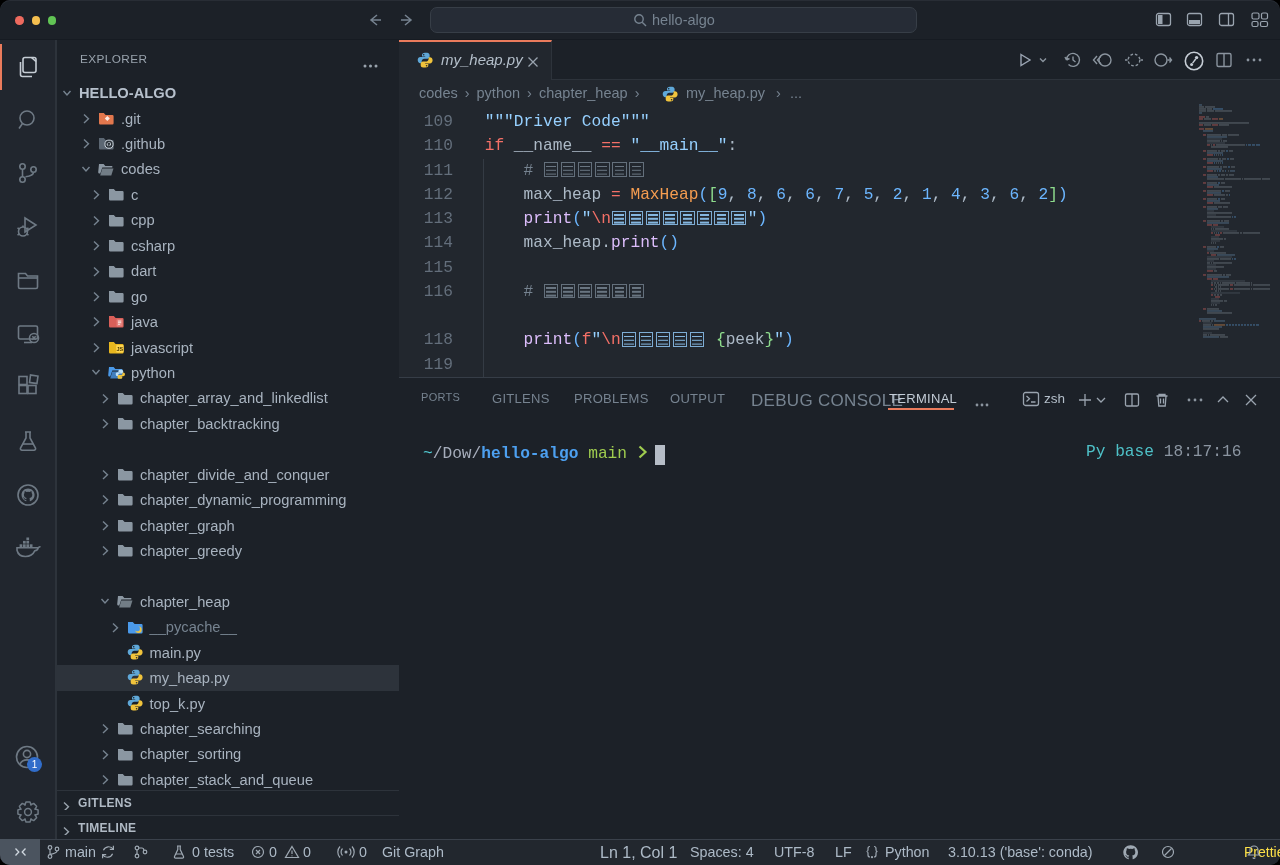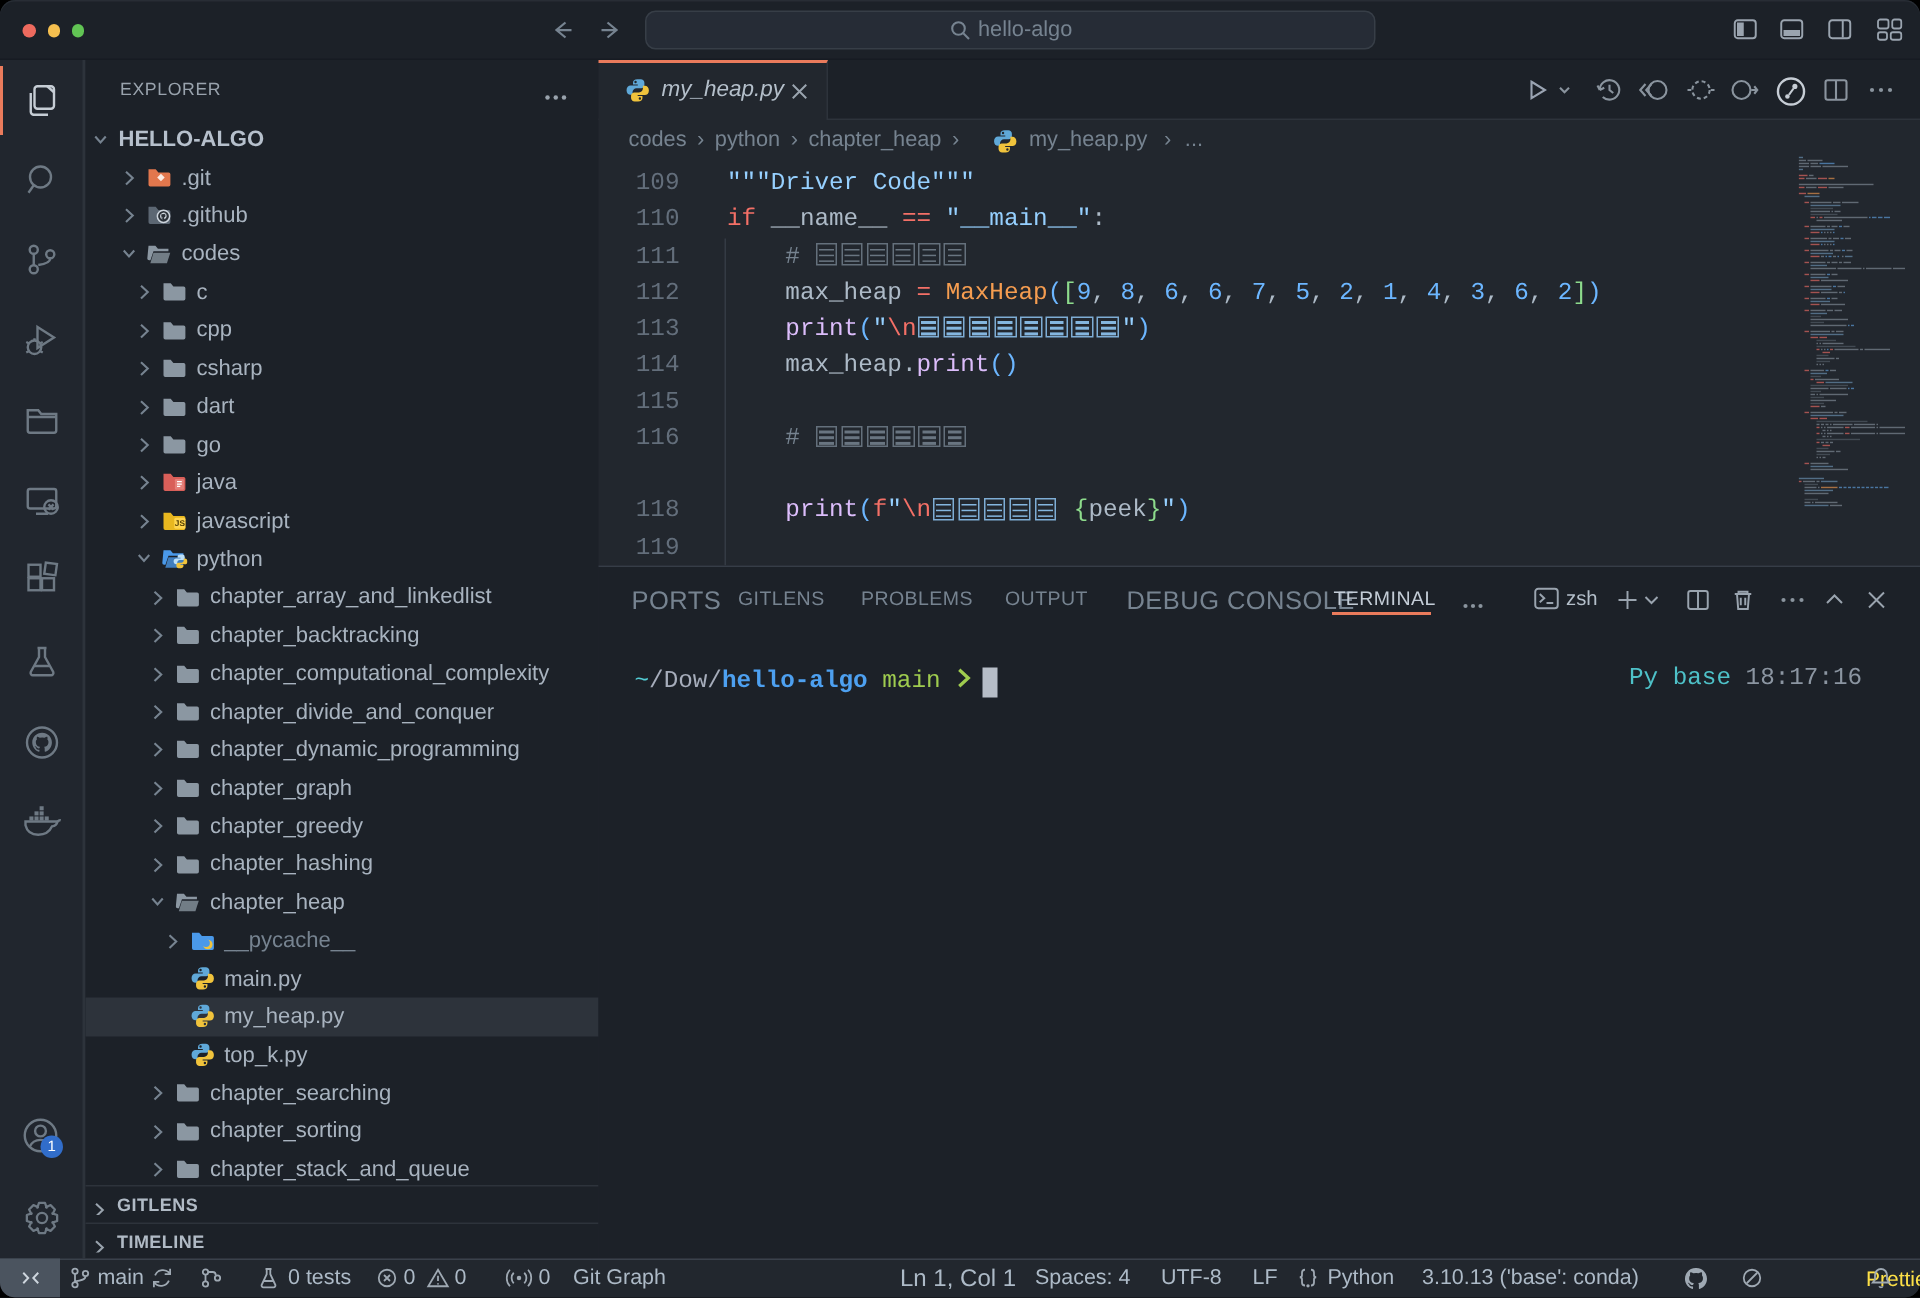--- a/index.html
+++ b/index.html
@@ -230,27 +230,20 @@
           <path d="M1 3.2 h4.8 l1.8 2.1 h6.8 a1.2 1.2 0 0 1 1.2 1.2 v7 a1.2 1.2 0 0 1 -1.2 1.2 H2.2 a1.2 1.2 0 0 1 -1.2 -1.2 z" fill="#8b97a2"></path>
         </g>
       </svg><span style="width:6.5px;flex:none"></span><span style="">chapter_array_and_linkedlist</span></div>
 <div class="row" style="left:57px;top:411.09px;"><span style="width:43px;flex:none"></span><svg width="10" height="25.43" viewBox="0 0 10 25.43" style="flex:none">
         <path d="M3 8.5 L7.5 12.7 L3 17" stroke="#768390" stroke-width="1.4" fill="none"></path>
       </svg><span style="width:7px;flex:none"></span><svg width="16.5" height="25.43" viewBox="0 0 16.5 25.43" style="flex:none">
         <g transform="translate(0,3.7)">
           <path d="M1 3.2 h4.8 l1.8 2.1 h6.8 a1.2 1.2 0 0 1 1.2 1.2 v7 a1.2 1.2 0 0 1 -1.2 1.2 H2.2 a1.2 1.2 0 0 1 -1.2 -1.2 z" fill="#8b97a2"></path>
         </g>
       </svg><span style="width:6.5px;flex:none"></span><span style="">chapter_backtracking</span></div>
-<div class="row" style="left:57px;top:436.52px;"><span style="width:43px;flex:none"></span><svg width="10" height="25.43" viewBox="0 0 10 25.43" style="flex:none">
-        <path d="M3 8.5 L7.5 12.7 L3 17" stroke="#768390" stroke-width="1.4" fill="none"></path>
-      </svg><span style="width:7px;flex:none"></span><svg width="16.5" height="25.43" viewBox="0 0 16.5 25.43" style="flex:none">
-        <g transform="translate(0,3.7)">
-          <path d="M1 3.2 h4.8 l1.8 2.1 h6.8 a1.2 1.2 0 0 1 1.2 1.2 v7 a1.2 1.2 0 0 1 -1.2 1.2 H2.2 a1.2 1.2 0 0 1 -1.2 -1.2 z" fill="#8b97a2"></path>
-        </g>
-      </svg><span style="width:6.5px;flex:none"></span><span style="">chapter_computational_complexity</span></div>
 <div class="row" style="left:57px;top:461.95px;"><span style="width:43px;flex:none"></span><svg width="10" height="25.43" viewBox="0 0 10 25.43" style="flex:none">
         <path d="M3 8.5 L7.5 12.7 L3 17" stroke="#768390" stroke-width="1.4" fill="none"></path>
       </svg><span style="width:7px;flex:none"></span><svg width="16.5" height="25.43" viewBox="0 0 16.5 25.43" style="flex:none">
         <g transform="translate(0,3.7)">
           <path d="M1 3.2 h4.8 l1.8 2.1 h6.8 a1.2 1.2 0 0 1 1.2 1.2 v7 a1.2 1.2 0 0 1 -1.2 1.2 H2.2 a1.2 1.2 0 0 1 -1.2 -1.2 z" fill="#8b97a2"></path>
         </g>
       </svg><span style="width:6.5px;flex:none"></span><span style="">chapter_divide_and_conquer</span></div>
 <div class="row" style="left:57px;top:487.38px;"><span style="width:43px;flex:none"></span><svg width="10" height="25.43" viewBox="0 0 10 25.43" style="flex:none">
         <path d="M3 8.5 L7.5 12.7 L3 17" stroke="#768390" stroke-width="1.4" fill="none"></path>
       </svg><span style="width:7px;flex:none"></span><svg width="16.5" height="25.43" viewBox="0 0 16.5 25.43" style="flex:none">
@@ -265,27 +258,20 @@
           <path d="M1 3.2 h4.8 l1.8 2.1 h6.8 a1.2 1.2 0 0 1 1.2 1.2 v7 a1.2 1.2 0 0 1 -1.2 1.2 H2.2 a1.2 1.2 0 0 1 -1.2 -1.2 z" fill="#8b97a2"></path>
         </g>
       </svg><span style="width:6.5px;flex:none"></span><span style="">chapter_graph</span></div>
 <div class="row" style="left:57px;top:538.24px;"><span style="width:43px;flex:none"></span><svg width="10" height="25.43" viewBox="0 0 10 25.43" style="flex:none">
         <path d="M3 8.5 L7.5 12.7 L3 17" stroke="#768390" stroke-width="1.4" fill="none"></path>
       </svg><span style="width:7px;flex:none"></span><svg width="16.5" height="25.43" viewBox="0 0 16.5 25.43" style="flex:none">
         <g transform="translate(0,3.7)">
           <path d="M1 3.2 h4.8 l1.8 2.1 h6.8 a1.2 1.2 0 0 1 1.2 1.2 v7 a1.2 1.2 0 0 1 -1.2 1.2 H2.2 a1.2 1.2 0 0 1 -1.2 -1.2 z" fill="#8b97a2"></path>
         </g>
       </svg><span style="width:6.5px;flex:none"></span><span style="">chapter_greedy</span></div>
-<div class="row" style="left:57px;top:563.6700000000001px;"><span style="width:43px;flex:none"></span><svg width="10" height="25.43" viewBox="0 0 10 25.43" style="flex:none">
-        <path d="M3 8.5 L7.5 12.7 L3 17" stroke="#768390" stroke-width="1.4" fill="none"></path>
-      </svg><span style="width:7px;flex:none"></span><svg width="16.5" height="25.43" viewBox="0 0 16.5 25.43" style="flex:none">
-        <g transform="translate(0,3.7)">
-          <path d="M1 3.2 h4.8 l1.8 2.1 h6.8 a1.2 1.2 0 0 1 1.2 1.2 v7 a1.2 1.2 0 0 1 -1.2 1.2 H2.2 a1.2 1.2 0 0 1 -1.2 -1.2 z" fill="#8b97a2"></path>
-        </g>
-      </svg><span style="width:6.5px;flex:none"></span><span style="">chapter_hashing</span></div>
 <div class="row" style="left:57px;top:589.1px;"><span style="width:43px;flex:none"></span><svg width="10" height="25.43" viewBox="0 0 10 25.43" style="flex:none">
         <path d="M1.5 10 L5 14 L8.5 10" stroke="#768390" stroke-width="1.4" fill="none"></path>
       </svg><span style="width:7px;flex:none"></span><svg width="16.5" height="25.43" viewBox="0 0 16.5 25.43" style="flex:none">
         <g transform="translate(0,3.7)">
           <path d="M1 3.2 h4.6 l1.7 2 h7 v1.6 h-10 l-2 6 h-0.9 a1.2 1.2 0 0 1 -1.2-1.2 z" fill="#8b97a2"></path>
           <path d="M4.3 7.8 h11.2 l-2.2 7 H2.2 z" fill="#8b97a2" opacity=".78"></path>
         </g>
       </svg><span style="width:6.5px;flex:none"></span><span style="">chapter_heap</span></div>
 <div class="row" style="left:57px;top:614.53px; color:#768390;"><span style="width:52.5px;flex:none"></span><svg width="10" height="25.43" viewBox="0 0 10 25.43" style="flex:none">
         <path d="M3 8.5 L7.5 12.7 L3 17" stroke="#768390" stroke-width="1.4" fill="none"></path>
@@ -682,21 +668,21 @@
         <rect x="4.0" y="326.5" width="19" height="0.95" fill="#96d0ff" opacity="0.42"></rect>
         <rect x="4.0" y="328.5" width="16" height="0.95" fill="#adbac7" opacity="0.45"></rect>
         <rect x="4.0" y="332.5" width="9" height="0.95" fill="#768390" opacity="0.38"></rect>
         <rect x="4.0" y="334.5" width="4" height="0.95" fill="#adbac7" opacity="0.45"></rect>
         <rect x="9.0" y="334.5" width="1" height="0.95" fill="#adbac7" opacity="0.45"></rect>
         <rect x="11.0" y="334.5" width="15" height="0.95" fill="#adbac7" opacity="0.45"></rect>
         <rect x="4.0" y="336.5" width="16" height="0.95" fill="#96d0ff" opacity="0.42"></rect>
         <rect x="21.0" y="336.5" width="8" height="0.95" fill="#adbac7" opacity="0.45"></rect>
       </svg></div>
 <div class="abs" style="left:399px;top:377px;width:881px;height:462px;background:#1c2128;border-top:1px solid #363d47"></div>
-<div class="abs" style="left:421px;top:391px;color:#768390;font-size:17px;letter-spacing:.3px">PORTS</div>
+<div class="abs" style="left:421px;top:391px;color:#768390;font-size:11px;letter-spacing:.3px">PORTS</div>
 <div class="abs" style="left:492px;top:391px;color:#768390;font-size:13px;letter-spacing:.3px">GITLENS</div>
 <div class="abs" style="left:574px;top:391px;color:#768390;font-size:13px;letter-spacing:.3px">PROBLEMS</div>
 <div class="abs" style="left:670px;top:391px;color:#768390;font-size:13px;letter-spacing:.3px">OUTPUT</div>
 <div class="abs" style="left:751px;top:391px;color:#768390;font-size:17px;letter-spacing:.3px">DEBUG CONSOLE</div>
 <div class="abs" style="left:889px;top:391px;color:#c3ccd6;font-size:13px;letter-spacing:.3px">TERMINAL</div>
 <div class="abs" style="left:888px;top:408px;width:66px;height:1.5px;background:#ea7b5c"></div>
 <div class="abs" style="left:974px;top:395px"><svg width="20" height="8" viewBox="0 0 20 8" style="">
         <circle cx="3" cy="4" r="1.4" fill="#8a949e"></circle>
         <circle cx="8" cy="4" r="1.4" fill="#8a949e"></circle>
         <circle cx="13" cy="4" r="1.4" fill="#8a949e"></circle>

